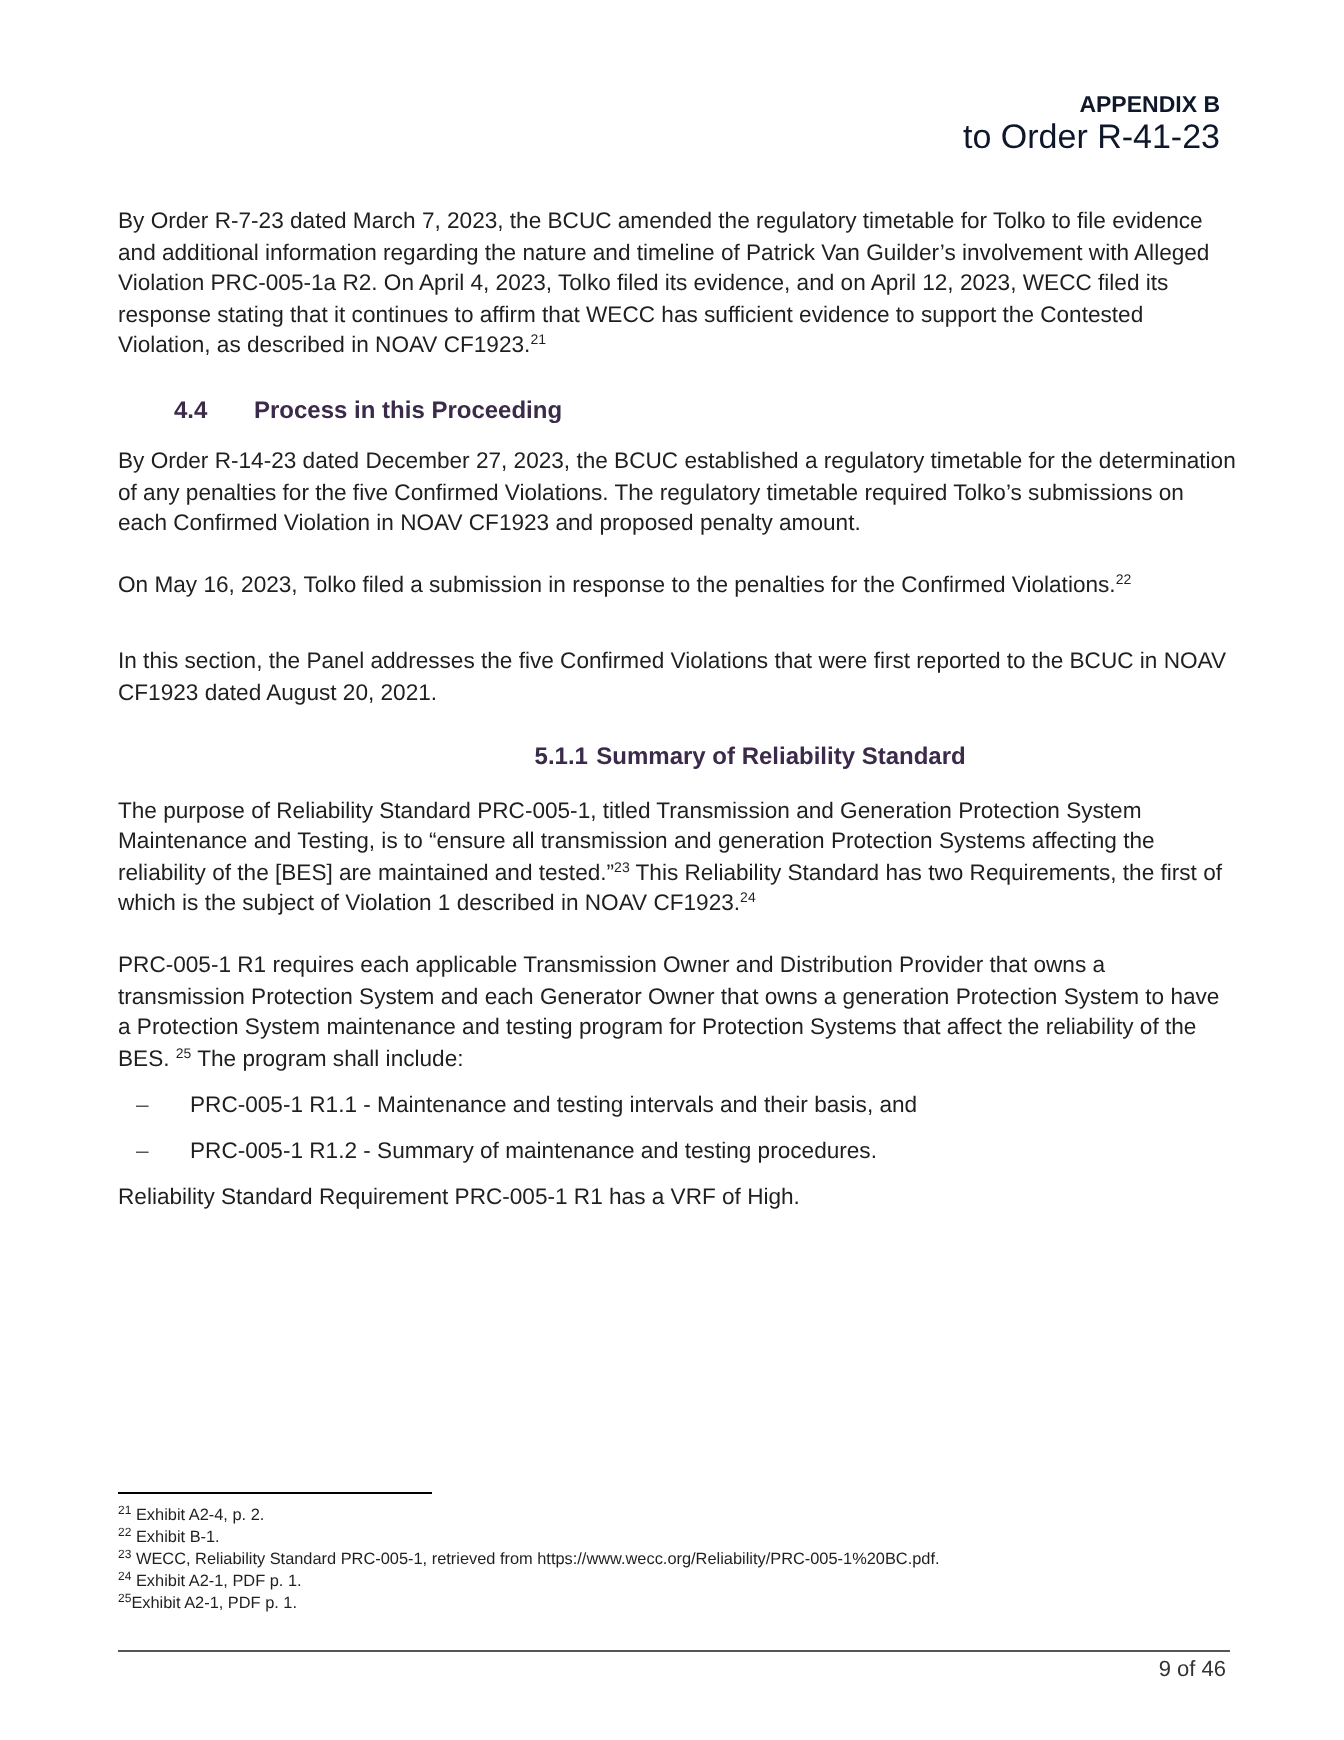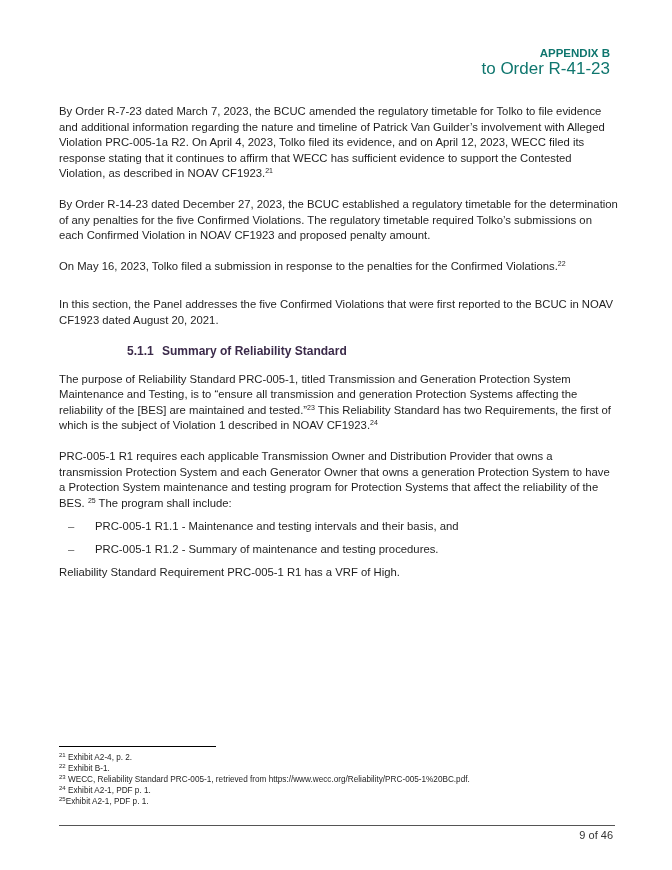--- a/index.html
+++ b/index.html
@@ -1,37 +1,37 @@
 <!DOCTYPE html>
 <html><head>
 <meta charset="utf-8">
 <style>
   html, body { margin: 0; padding: 0; background: #ffffff; }
   body { width: 672px; height: 870px; position: relative; overflow: hidden;
          font-family: "Liberation Sans", sans-serif; color: #1f1f1f; }
   .page { position: absolute; left: 0; top: 0; width: 672px; height: 870px; }
-  .hdr { position: absolute; right: 62px; top: 46px; text-align: right; color: #0f766e; }
+  .hdr { position: absolute; right: 62px; top: 46px; text-align: right; color: #0f172a; }
   .hdr .t1 { font-weight: bold; font-size: 11.5px; line-height: 15px; }
   .hdr .t2 { font-size: 17px; line-height: 16px; }
   .content { position: absolute; left: 59px; top: 104px; width: 560px; }
   p { margin: 0; font-size: 11.3px; line-height: 15.6px; }
   sup { font-size: 7px; line-height: 0; vertical-align: 4px; }
   .p1 { margin-bottom: 15px; }
   .p2 { margin-bottom: 18px; }
   h3, h4, h5 { margin: 0; font-weight: bold; color: #3b2a4a; font-size: 12px; line-height: 16px; }
   .h-44 { padding-left: 28px; margin-bottom: 11px; }
   .h-44 .num { display: inline-block; width: 40px; }
   .p3 { margin-bottom: 15px; }
   .p4 { margin-bottom: 23px; }
   .h-50 { margin-bottom: 12px; }
   .h-50 .num { display: inline-block; width: 40px; }
   .p5 { margin-bottom: 14px; }
   .h-51 { padding-left: 28px; margin-bottom: 14px; }
   .h-51 .num { display: inline-block; width: 40px; }
-  .h-511 { padding-left: 68px; margin-bottom: 13px; }
+  .h-511 { padding-left: 68px; margin-bottom: 13px; text-align: center; }
   .h-511 .num { display: inline-block; width: 35px; }
   .p6 { margin-bottom: 15px; }
   .p7 { margin-bottom: 8px; }
   ul { list-style: none; margin: 0 0 8px 0; padding: 0; }
   li { font-size: 11.3px; line-height: 15.6px; margin-bottom: 7px; display: flex; }
   li .dash { width: 36px; padding-left: 9px; box-sizing: border-box; color: #555; }
   .fn-rule { position: absolute; left: 59px; top: 746px; width: 157px; height: 1px; background: #000; }
   .footnotes { position: absolute; left: 59px; top: 752px; width: 560px; }
   .fn { font-size: 8.2px; line-height: 11px; }
   .fn sup { font-size: 6px; vertical-align: 3px; }
@@ -45,20 +45,21 @@
 
   <div class="hdr">
     <div class="t1">APPENDIX B</div>
     <div class="t2">to Order R-41-23</div>
   </div>
 
   <div class="content">
     <p class="p1"><span>By Order R-7-23 dated March 7, 2023, the BCUC amended the regulatory timetable for Tolko to file evidence and additional information regarding the nature and timeline of Patrick Van Guilder’s involvement with Alleged Violation PRC-005-1a R2. On April 4, 2023, Tolko filed its evidence, and on April 12, 2023, WECC filed its response stating that it continues to affirm that WECC has sufficient evidence to support the Contested Violation, as described in NOAV CF1923.</span><sup>21</sup></p>
 
 
+    <h4 class="h-44"><span class="num">4.4</span><span>Process in this Proceeding</span></h4>
 
     <p class="p3">By Order R-14-23 dated December 27, 2023, the BCUC established a regulatory timetable for the determination of any penalties for the five Confirmed Violations. The regulatory timetable required Tolko’s submissions on each Confirmed Violation in NOAV CF1923 and proposed penalty amount.</p>
 
     <p class="p4"><span>On May 16, 2023, Tolko filed a submission in response to the penalties for the Confirmed Violations.</span><sup>22</sup></p>
 
 
     <p class="p5">In this section, the Panel addresses the five Confirmed Violations that were first reported to the BCUC in NOAV CF1923 dated August 20, 2021.</p>
 
 
     <h5 class="h-511"><span class="num">5.1.1</span><span>Summary of Reliability Standard</span></h5>

